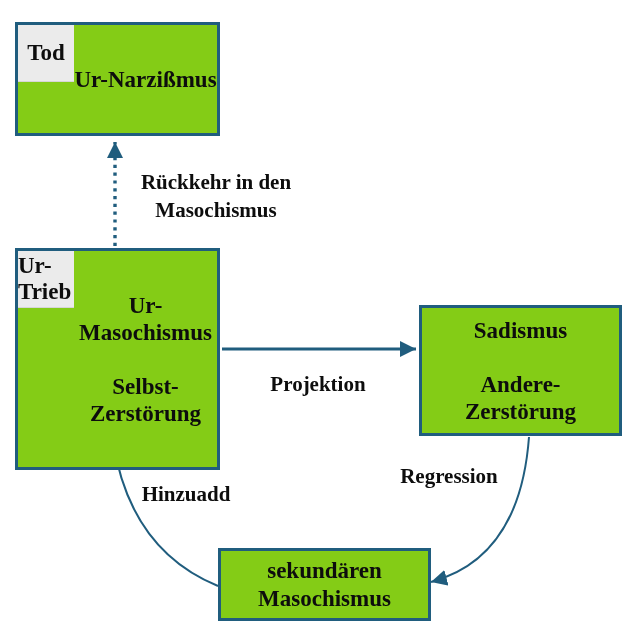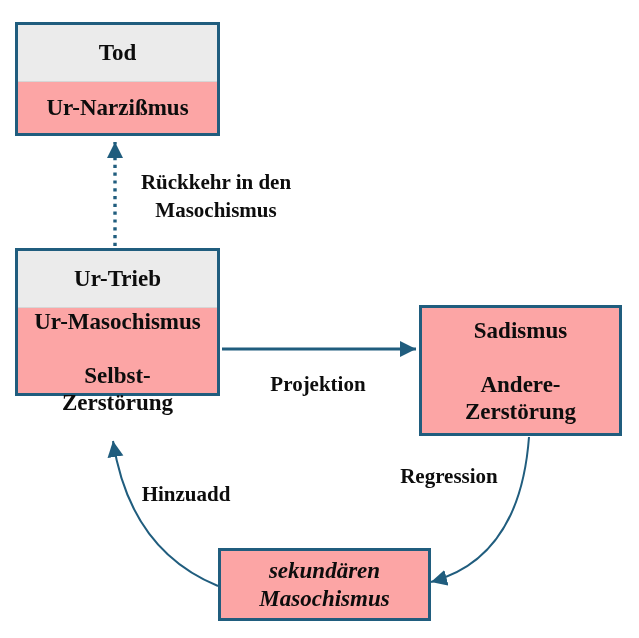--- a/index.html
+++ b/index.html
@@ -19,42 +19,42 @@
   }
   .arrow-layer{position:absolute;left:0;top:0;width:639px;height:638px;}
   .arrow{stroke:var(--accent);fill:none;}
   .arrow.solid{stroke-width:2.8;}
   .arrow.curve{stroke-width:2;}
   .arrow.dotted{stroke-width:3.4;stroke-dasharray:3.2 4.6;}
   .ah-fill{fill:var(--accent);}
   .box{
     position:absolute;
     border:3px solid var(--accent);
-    background:#fca5a5;
-    display:flex;flex-direction:column;
+    background:#84cc16;
+    display:flex;flex-direction:row;
     box-sizing:border-box;
   }
   .box .hdr{
     height:56px;flex:0 0 56px;
     background:var(--header-bg);
     border-bottom:1px solid #d6d6d6;
     display:flex;align-items:center;justify-content:center;
     font-weight:bold;font-size:23px;
   }
   .box .bdy{
     flex:1;
     display:flex;align-items:center;justify-content:center;
     font-weight:bold;font-size:23px;
     text-align:center;white-space:pre-line;line-height:27px;border-radius:11px;
   }
   #box-tod{left:15px;top:22px;width:205px;height:114px;}
-  #box-urtrieb{left:15px;top:248px;width:205px;height:148px;}
+  #box-urtrieb{left:15px;top:248px;width:205px;height:222px;}
   #box-sadismus{left:419px;top:305px;width:203px;height:131px;align-items:center;}
   #box-sek{left:218px;top:548px;width:213px;height:73px;}
-  #box-sek .bdy{line-height:28px;font-style:italic;}
+  #box-sek .bdy{line-height:28px;}
   .edge-label{
     position:absolute;
     transform:translate(-50%,-50%);
     font-weight:bold;font-size:21px;
     text-align:center;white-space:pre;line-height:28px;
   }
   #lbl-rueckkehr{left:216px;top:196px;}
   #lbl-projektion{left:318px;top:384px;}
   #lbl-hinzuadd{left:186px;top:494px;}
   #lbl-regression{left:449px;top:476px;}

